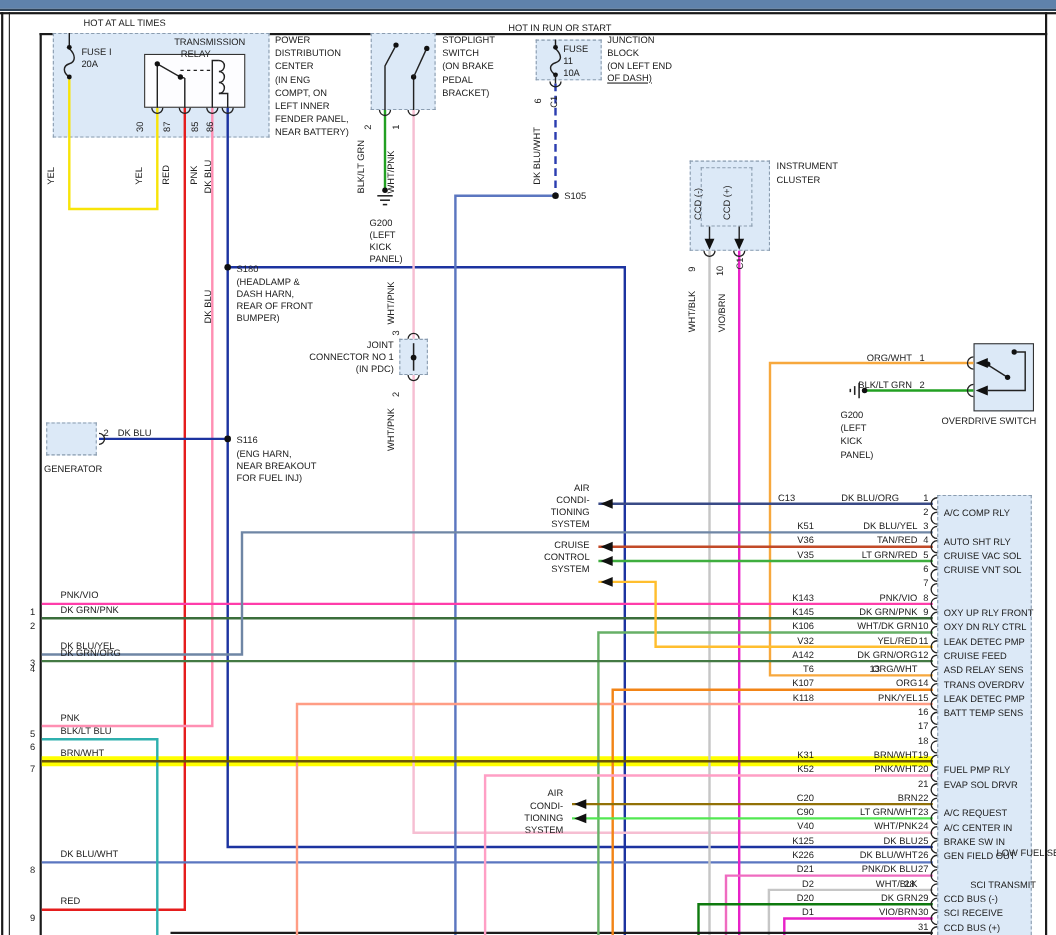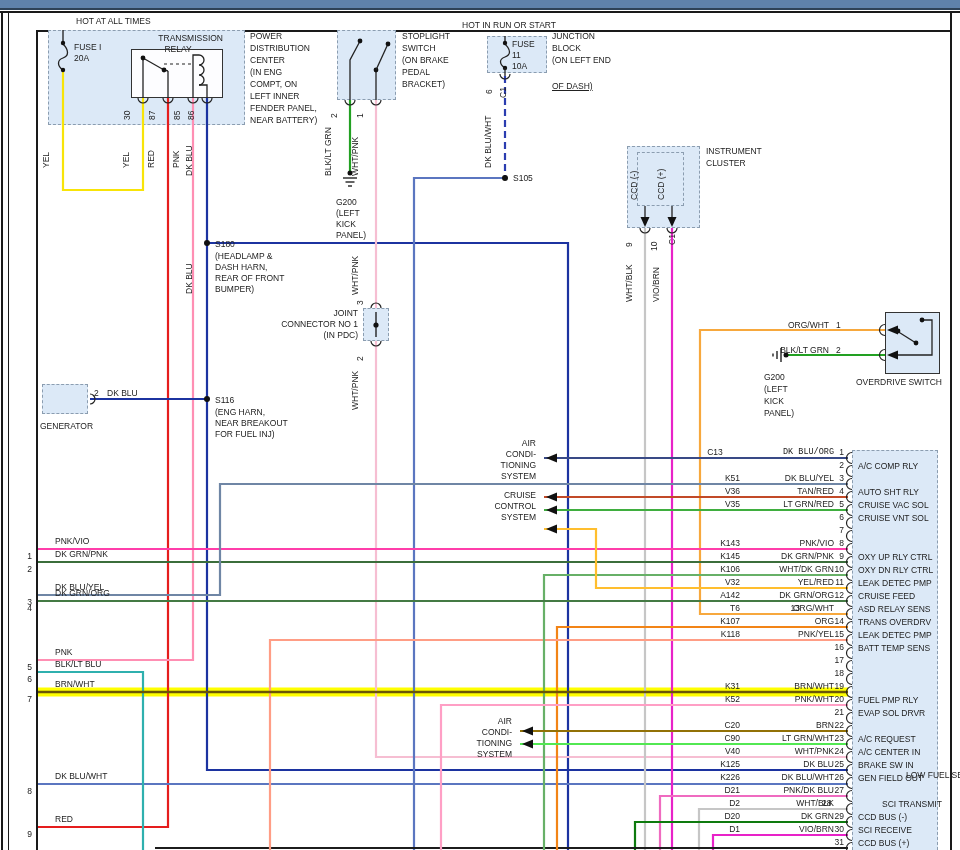--- a/index.html
+++ b/index.html
@@ -218,21 +218,21 @@
       <div class="lbl" style="left: 336px; top: 208px;">(LEFT</div>
       <div class="lbl" style="left: 336px; top: 219px;">KICK</div>
       <div class="lbl" style="left: 336px; top: 230px;">PANEL)</div>
       <div class="lbl" style="left: 462px; top: 20px;">HOT IN RUN OR START</div>
       <div class="lbl" style="left: 512px; top: 39px;">FUSE</div>
       <div class="lbl" style="left: 512px; top: 50px;">11</div>
       <div class="lbl" style="left: 512px; top: 61px;">10A</div>
       <div class="lbl" style="left: 552px; top: 31px;">JUNCTION</div>
       <div class="lbl" style="left: 552px; top: 43px;">BLOCK</div>
       <div class="lbl" style="left: 552px; top: 55px;">(ON LEFT END</div>
-      <div class="lbl" style="left: 552px; top: 81px; text-decoration: underline;">OF DASH)</div>
+      <div class="lbl" style="left: 552px; top: 66px; text-decoration: underline;">OF DASH)</div>
       <div class="rot" style="left: 494px; top: 84px;">6</div>
       <div class="rot" style="left: 508px; top: 88px;">C1</div>
       <div class="rot" style="left: 493px; top: 158px;">DK BLU/WHT</div>
       <div class="lbl" style="left: 513px; top: 173px;">S105</div>
       <div class="lbl" style="left: 215px; top: 239px;">S180</div>
       <div class="lbl" style="left: 215px; top: 251px;">(HEADLAMP &amp;</div>
       <div class="lbl" style="left: 215px; top: 262px;">DASH HARN,</div>
       <div class="lbl" style="left: 215px; top: 273px;">REAR OF FRONT</div>
       <div class="lbl" style="left: 215px; top: 284px;">BUMPER)</div>
       <div class="rot" style="left: 194px; top: 284px;">DK BLU</div>
@@ -292,41 +292,41 @@
       <div class="lbl" style="left: 55px; top: 659px;">BLK/LT BLU</div>
       <div class="lbl" style="left: 16px; top: 674px; width: 16px; text-align: right;">6</div>
       <div class="lbl" style="left: 55px; top: 679px;">BRN/WHT</div>
       <div class="lbl" style="left: 16px; top: 694px; width: 16px; text-align: right;">7</div>
       <div class="lbl" style="left: 55px; top: 771px;">DK BLU/WHT</div>
       <div class="lbl" style="left: 16px; top: 786px; width: 16px; text-align: right;">8</div>
       <div class="lbl" style="left: 55px; top: 814px;">RED</div>
       <div class="lbl" style="left: 16px; top: 829px; width: 16px; text-align: right;">9</div>
       <div class="lbl" style="left: 822px; top: 447px; width: 22px; text-align: right;">1</div>
       <div class="lbl" style="left: 690px; top: 447px; width: 50px; text-align: center;">C13</div>
-      <div class="lbl" style="left: 748px; top: 447px; width: 86px; text-align: right; font-family: Liberation Mono, monospace;">DK BLU/ORG</div>
+      <div class="lbl" style="left: 748px; top: 447px; width: 86px; text-align: center;">DK BLU/ORG</div>
       <div class="lbl" style="left: 858px; top: 461px;">A/C COMP RLY</div>
       <div class="lbl" style="left: 822px; top: 460px; width: 22px; text-align: right;">2</div>
       <div class="lbl" style="left: 822px; top: 473px; width: 22px; text-align: right;">3</div>
       <div class="lbl" style="left: 690px; top: 473px; width: 50px; text-align: right;">K51</div>
       <div class="lbl" style="left: 748px; top: 473px; width: 86px; text-align: right;">DK BLU/YEL</div>
       <div class="lbl" style="left: 858px; top: 487px;">AUTO SHT RLY</div>
       <div class="lbl" style="left: 822px; top: 486px; width: 22px; text-align: right;">4</div>
       <div class="lbl" style="left: 690px; top: 486px; width: 50px; text-align: right;">V36</div>
       <div class="lbl" style="left: 748px; top: 486px; width: 86px; text-align: right;">TAN/RED</div>
       <div class="lbl" style="left: 858px; top: 500px;">CRUISE VAC SOL</div>
       <div class="lbl" style="left: 822px; top: 499px; width: 22px; text-align: right;">5</div>
       <div class="lbl" style="left: 690px; top: 499px; width: 50px; text-align: right;">V35</div>
       <div class="lbl" style="left: 748px; top: 499px; width: 86px; text-align: right;">LT GRN/RED</div>
       <div class="lbl" style="left: 858px; top: 513px;">CRUISE VNT SOL</div>
       <div class="lbl" style="left: 822px; top: 512px; width: 22px; text-align: right;">6</div>
       <div class="lbl" style="left: 822px; top: 525px; width: 22px; text-align: right;">7</div>
       <div class="lbl" style="left: 822px; top: 538px; width: 22px; text-align: right;">8</div>
       <div class="lbl" style="left: 690px; top: 538px; width: 50px; text-align: right;">K143</div>
       <div class="lbl" style="left: 748px; top: 538px; width: 86px; text-align: right;">PNK/VIO</div>
-      <div class="lbl" style="left: 858px; top: 552px;">OXY UP RLY CTRL</div>
+      <div class="lbl" style="left: 858px; top: 552px;">OXY UP RLY FRONT</div>
       <div class="lbl" style="left: 822px; top: 551px; width: 22px; text-align: right;">9</div>
       <div class="lbl" style="left: 690px; top: 551px; width: 50px; text-align: right;">K145</div>
       <div class="lbl" style="left: 748px; top: 551px; width: 86px; text-align: right;">DK GRN/PNK</div>
       <div class="lbl" style="left: 858px; top: 565px;">OXY DN RLY CTRL</div>
       <div class="lbl" style="left: 822px; top: 564px; width: 22px; text-align: right;">10</div>
       <div class="lbl" style="left: 690px; top: 564px; width: 50px; text-align: right;">K106</div>
       <div class="lbl" style="left: 748px; top: 564px; width: 86px; text-align: right;">WHT/DK GRN</div>
       <div class="lbl" style="left: 858px; top: 578px;">LEAK DETEC PMP</div>
       <div class="lbl" style="left: 822px; top: 577px; width: 22px; text-align: right;">11</div>
       <div class="lbl" style="left: 690px; top: 577px; width: 50px; text-align: right;">V32</div>

